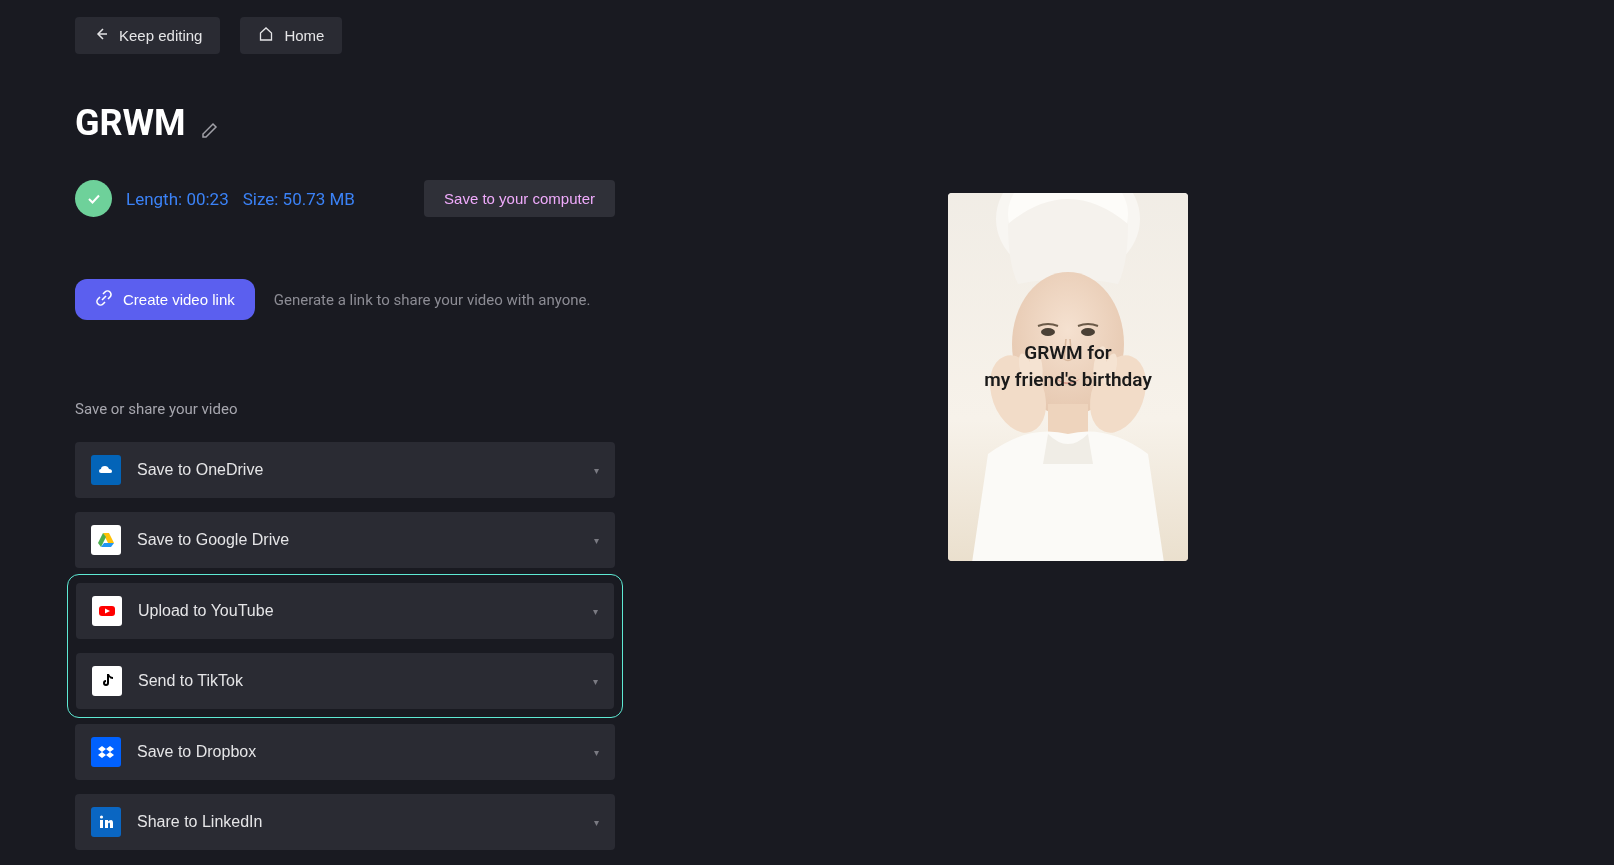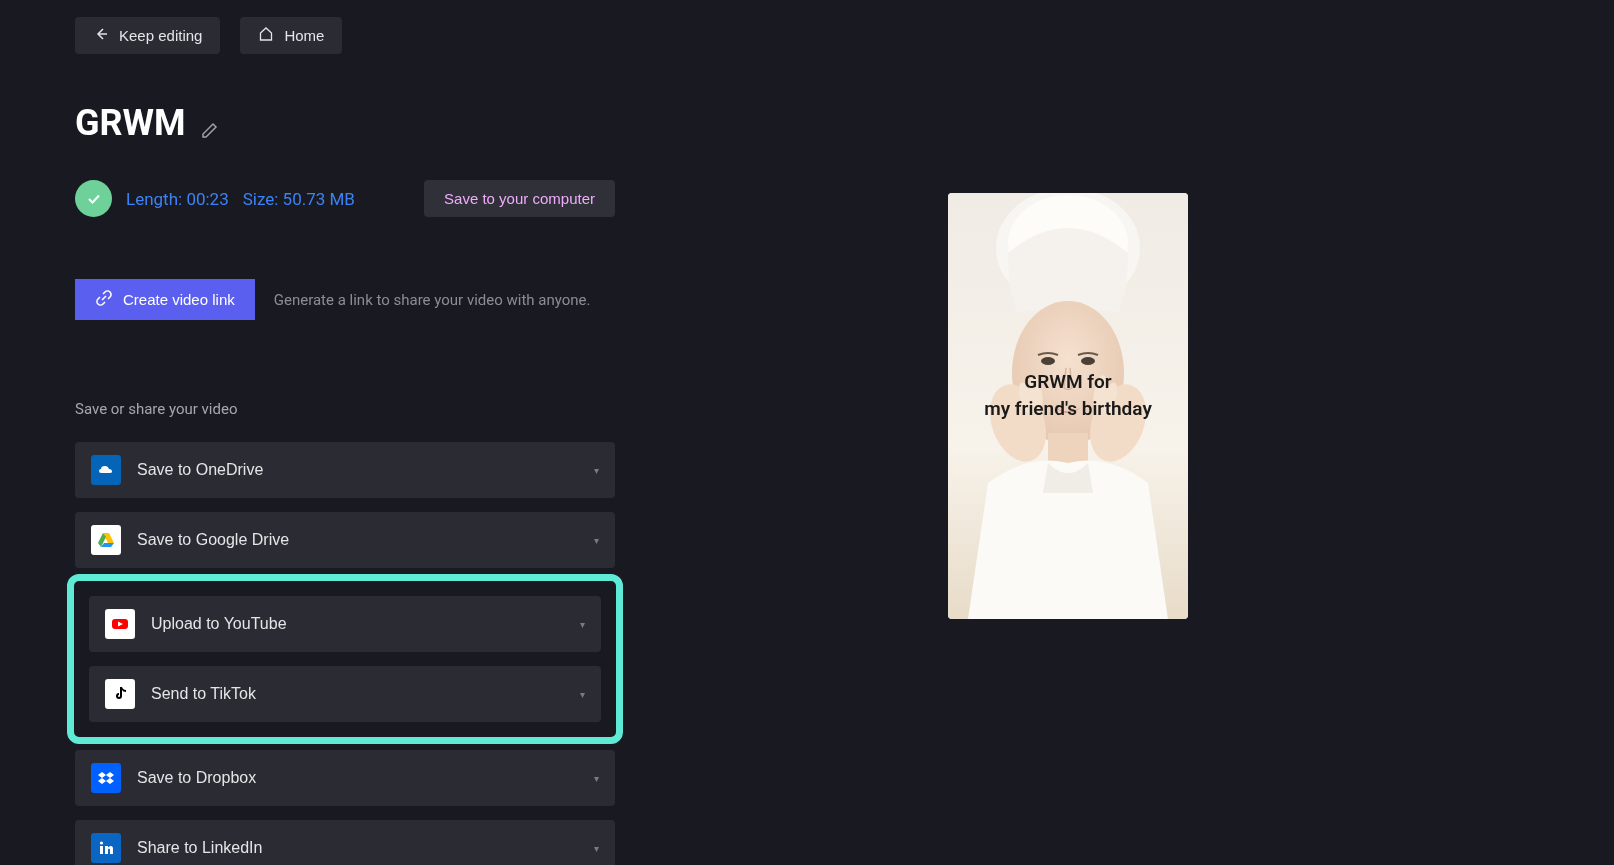--- a/index.html
+++ b/index.html
@@ -101,21 +101,21 @@
   gap: 19px;
   margin-bottom: 80px;
 }
 
 .btn-primary {
   background: #5b5fef;
   color: #ffffff;
   border: none;
   font-size: 15px;
   padding: 10px 20px;
-  border-radius: 0;
+  border-radius: 12px;
   cursor: pointer;
   display: inline-flex;
   align-items: center;
   gap: 10px;
 }
 
 .hint-text {
   color: #8c8c94;
   font-size: 15px;
 }
@@ -161,35 +161,35 @@
 .share-label {
   flex: 1;
 }
 
 .chevron {
   color: #7a7a82;
   font-size: 10px;
 }
 
 .highlight-box {
-  border: 7px solid #5eead4;
+  border: 1px solid #5eead4;
   border-radius: 12px;
-  padding: 15px;
+  padding: 8px;
   margin: -8px;
   display: flex;
   flex-direction: column;
   gap: 14px;
 }
 
 .preview-panel {
   position: absolute;
   top: 193px;
   left: 948px;
   width: 240px;
-  height: 426px;
+  height: 368px;
   background: linear-gradient(180deg, #e8e4df 0%, #f5f0ea 30%, #e6d9c8 100%);
   border-radius: 4px;
   display: flex;
   align-items: center;
   justify-content: center;
   overflow: hidden;
 }
 
 .face-illustration {
   position: absolute;

